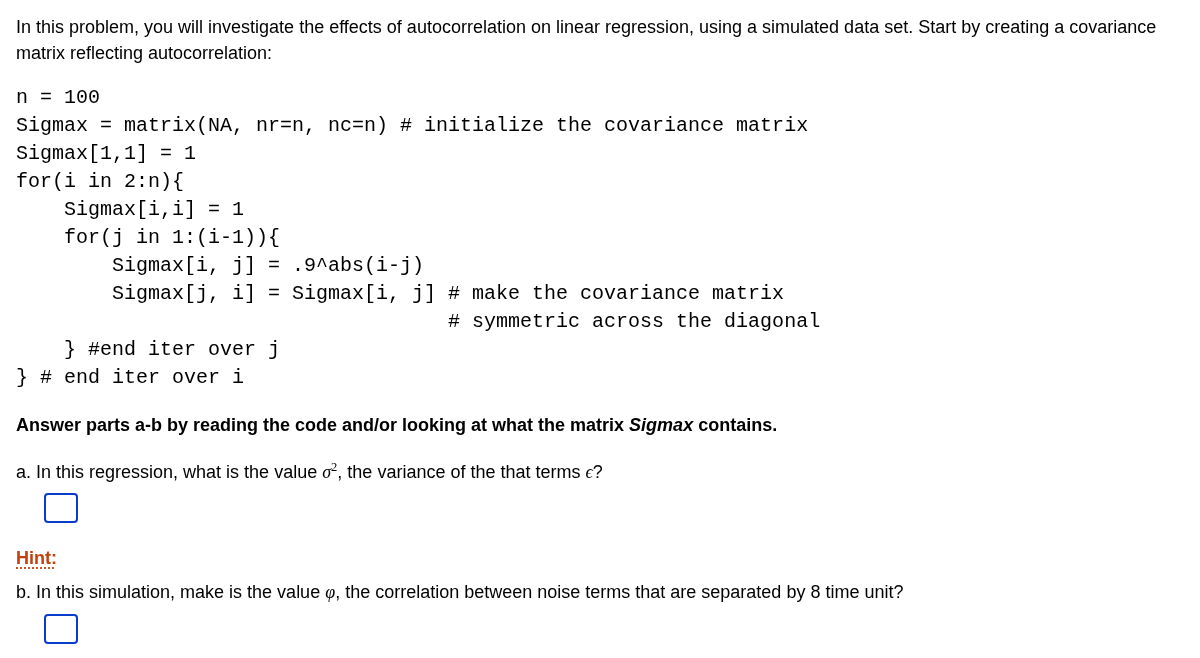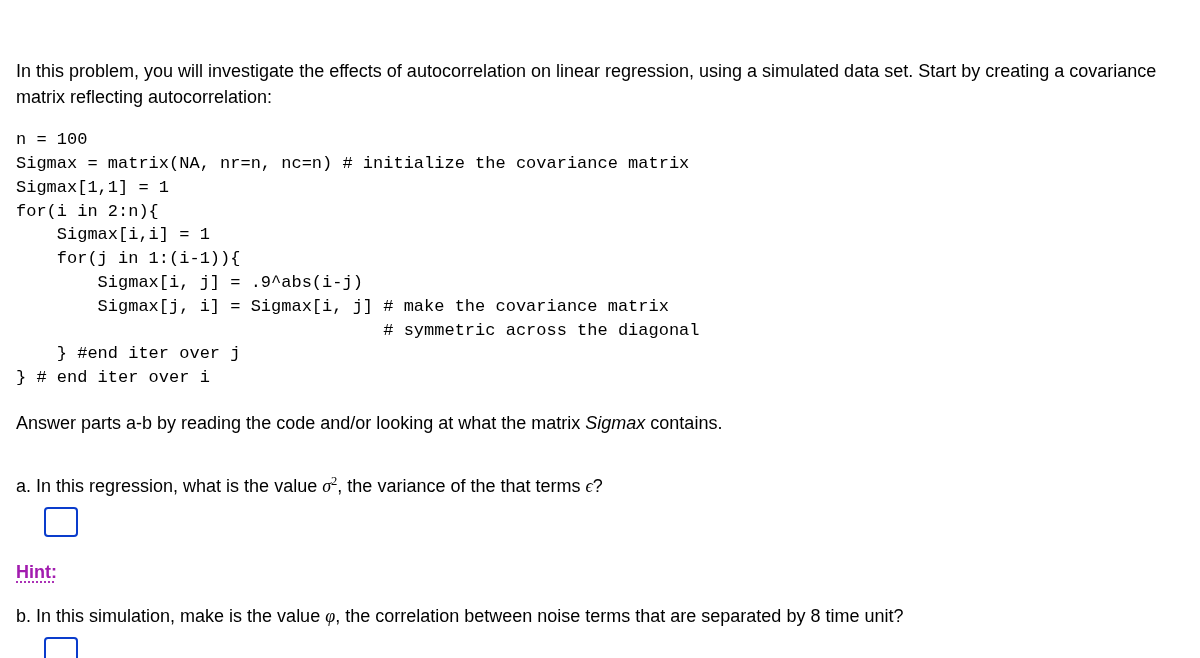--- a/index.html
+++ b/index.html
@@ -11,31 +11,31 @@
     font-family: Arial, Helvetica, sans-serif;
     font-size: 18px;
     color: #000;
     background: #fff;
     padding: 14px 16px;
     width: 1200px;
     line-height: 1.45;
   }
   .intro {
     margin-bottom: 18px;
-    margin-top: 44px;
   }
   .code-block {
     font-family: "Consolas", "Menlo", "Courier New", monospace;
-    font-size: 17px;
+    font-size: 20px;
     white-space: pre;
     line-height: 1.4;
     margin-bottom: 20px;
   }
   .mid {
-    margin-bottom: 36px;
+    margin-bottom: 20px;
+    font-weight: bold;
   }
   .mid .italic {
     font-style: italic;
   }
   .question {
     margin-bottom: 8px;
   }
   .question .math-sigma {
     font-style: italic;
     font-family: "Times New Roman", serif;
@@ -56,27 +56,27 @@
   .answer-box {
     width: 34px;
     height: 30px;
     border: 2px solid #0a3ccc;
     border-radius: 4px;
     background: #fff;
     font-size: 16px;
     padding: 2px 4px;
   }
   .hint {
-    color: #a21caf;
+    color: #c2410c;
     text-decoration: underline dotted;
     text-underline-offset: 3px;
     font-weight: bold;
     cursor: pointer;
     display: inline-block;
-    margin-bottom: 18px;
+    margin-bottom: 8px;
   }
   .part-b-wrap {
     padding-left: 28px;
   }
 </style>
 </head>
 <body>
 
 
 

